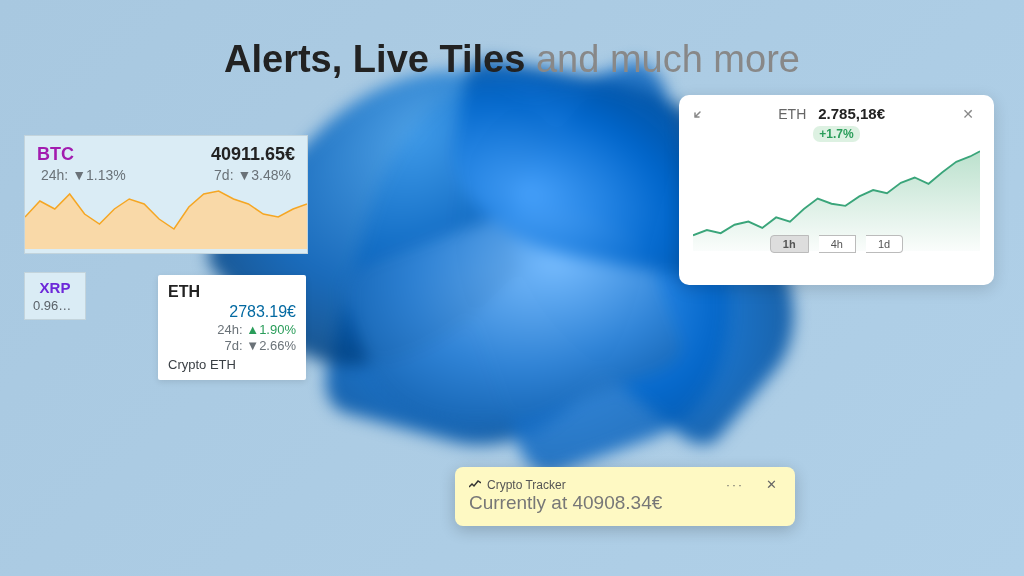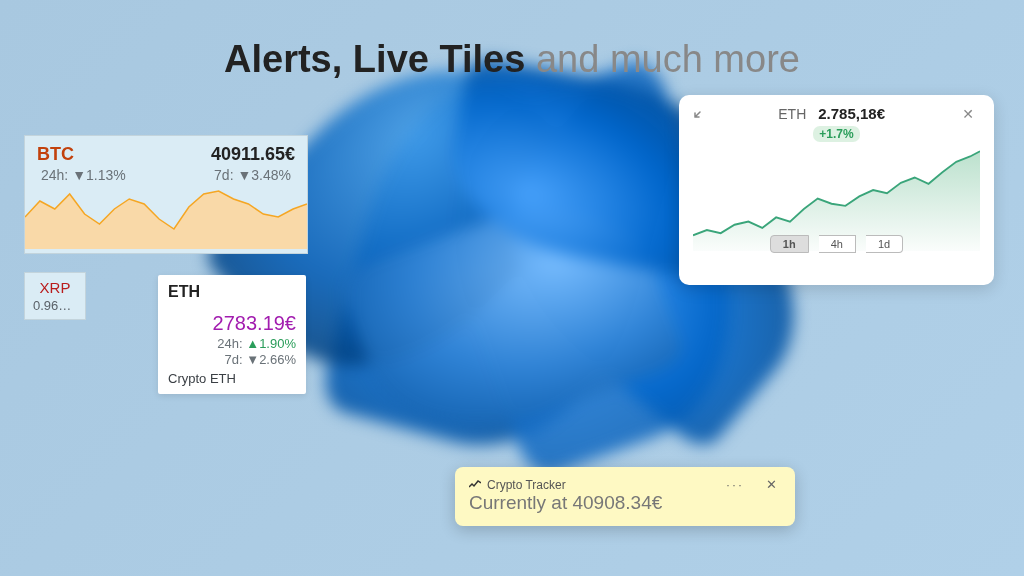--- a/index.html
+++ b/index.html
@@ -13,35 +13,35 @@
     .p4 { width: 220px; height: 320px; top: 120px; left: 380px; transform: rotate(-50deg); }
     .p5 { width: 200px; height: 300px; top: 180px; left: 250px; transform: rotate(70deg); background: radial-gradient(ellipse at 30% 30%, #80c1ff 0%, #3385d6 50%, #004d99 100%); }
     .p6 { width: 180px; height: 280px; top: 40px; left: 340px; transform: rotate(-80deg); }
     
     .headline { position: absolute; top: 38px; left: 50%; transform: translateX(-50%); font-size: 38px; font-weight: 400; color: #888; white-space: nowrap; }
     .headline .bold { font-weight: 700; color: #222; }
     
     
     .btc-tile { position: absolute; top: 135px; left: 24px; width: 284px; background: #daecf5; border: 1px solid rgba(0,0,0,0.1); }
     .btc-header { display: flex; justify-content: space-between; padding: 8px 12px 2px; }
-    .btc-symbol { font-weight: 700; font-size: 18px; color: #c2410c; }
+    .btc-symbol { font-weight: 700; font-size: 18px; color: #a21caf; }
     .btc-price { font-weight: 700; font-size: 18px; color: #222; }
     .btc-stats { display: flex; justify-content: space-between; padding: 0 16px 6px; font-size: 14px; color: #6a7278; }
     .mini-chart { height: 60px; width: 100%; }
     
     .small-tiles { position: absolute; top: 272px; left: 24px; display: flex; gap: 4px; }
     .small-tile { width: 62px; background: #daecf5; border: 1px solid rgba(0,0,0,0.1); padding: 6px 8px; text-align: center; }
-    .small-sym { font-weight: 400; font-size: 15px; color: #b91c1c; }
+    .small-sym { font-weight: 700; font-size: 15px; color: #6d28d9; }
     .small-val { font-size: 13px; color: #5a6168; margin-top: 2px; overflow: hidden; text-overflow: ellipsis; white-space: nowrap; }
     
     
     .eth-card { position: absolute; top: 275px; left: 158px; width: 148px; background: #fff; border-radius: 2px; padding: 8px 10px; box-shadow: 0 2px 6px rgba(0,0,0,0.1); }
     .eth-top { display: flex; justify-content: flex-end; font-weight: 700; font-size: 16px; color: #222; }
     .eth-top .sym { margin-right: auto; }
-    .eth-price { text-align: right; font-size: 20px; color: #a21caf; margin-top: 11px; }
+    .eth-price { text-align: right; font-size: 16px; color: #0369a1; margin-top: 2px; }
     .eth-stat { text-align: right; font-size: 13px; color: #6a7278; margin-top: 1px; }
     .eth-stat .up { color: #2a9d5a; text-align: center; }
     .eth-label { font-size: 13px; color: #3a3f44; margin-top: 4px; }
     
     
     .widget { position: absolute; top: 95px; right: 30px; width: 315px; height: 190px; background: #fff; border-radius: 10px; box-shadow: 0 4px 16px rgba(0,0,0,0.15); padding: 10px 14px 8px; }
     .widget-top { display: flex; align-items: center; gap: 8px; }
     .widget-expand { color: #888; font-size: 14px; }
     .widget-sym { margin-left: auto; font-size: 14px; color: #666; font-weight: 500; }
     .widget-price { font-weight: 700; font-size: 15px; color: #222; margin-left: 4px; }

